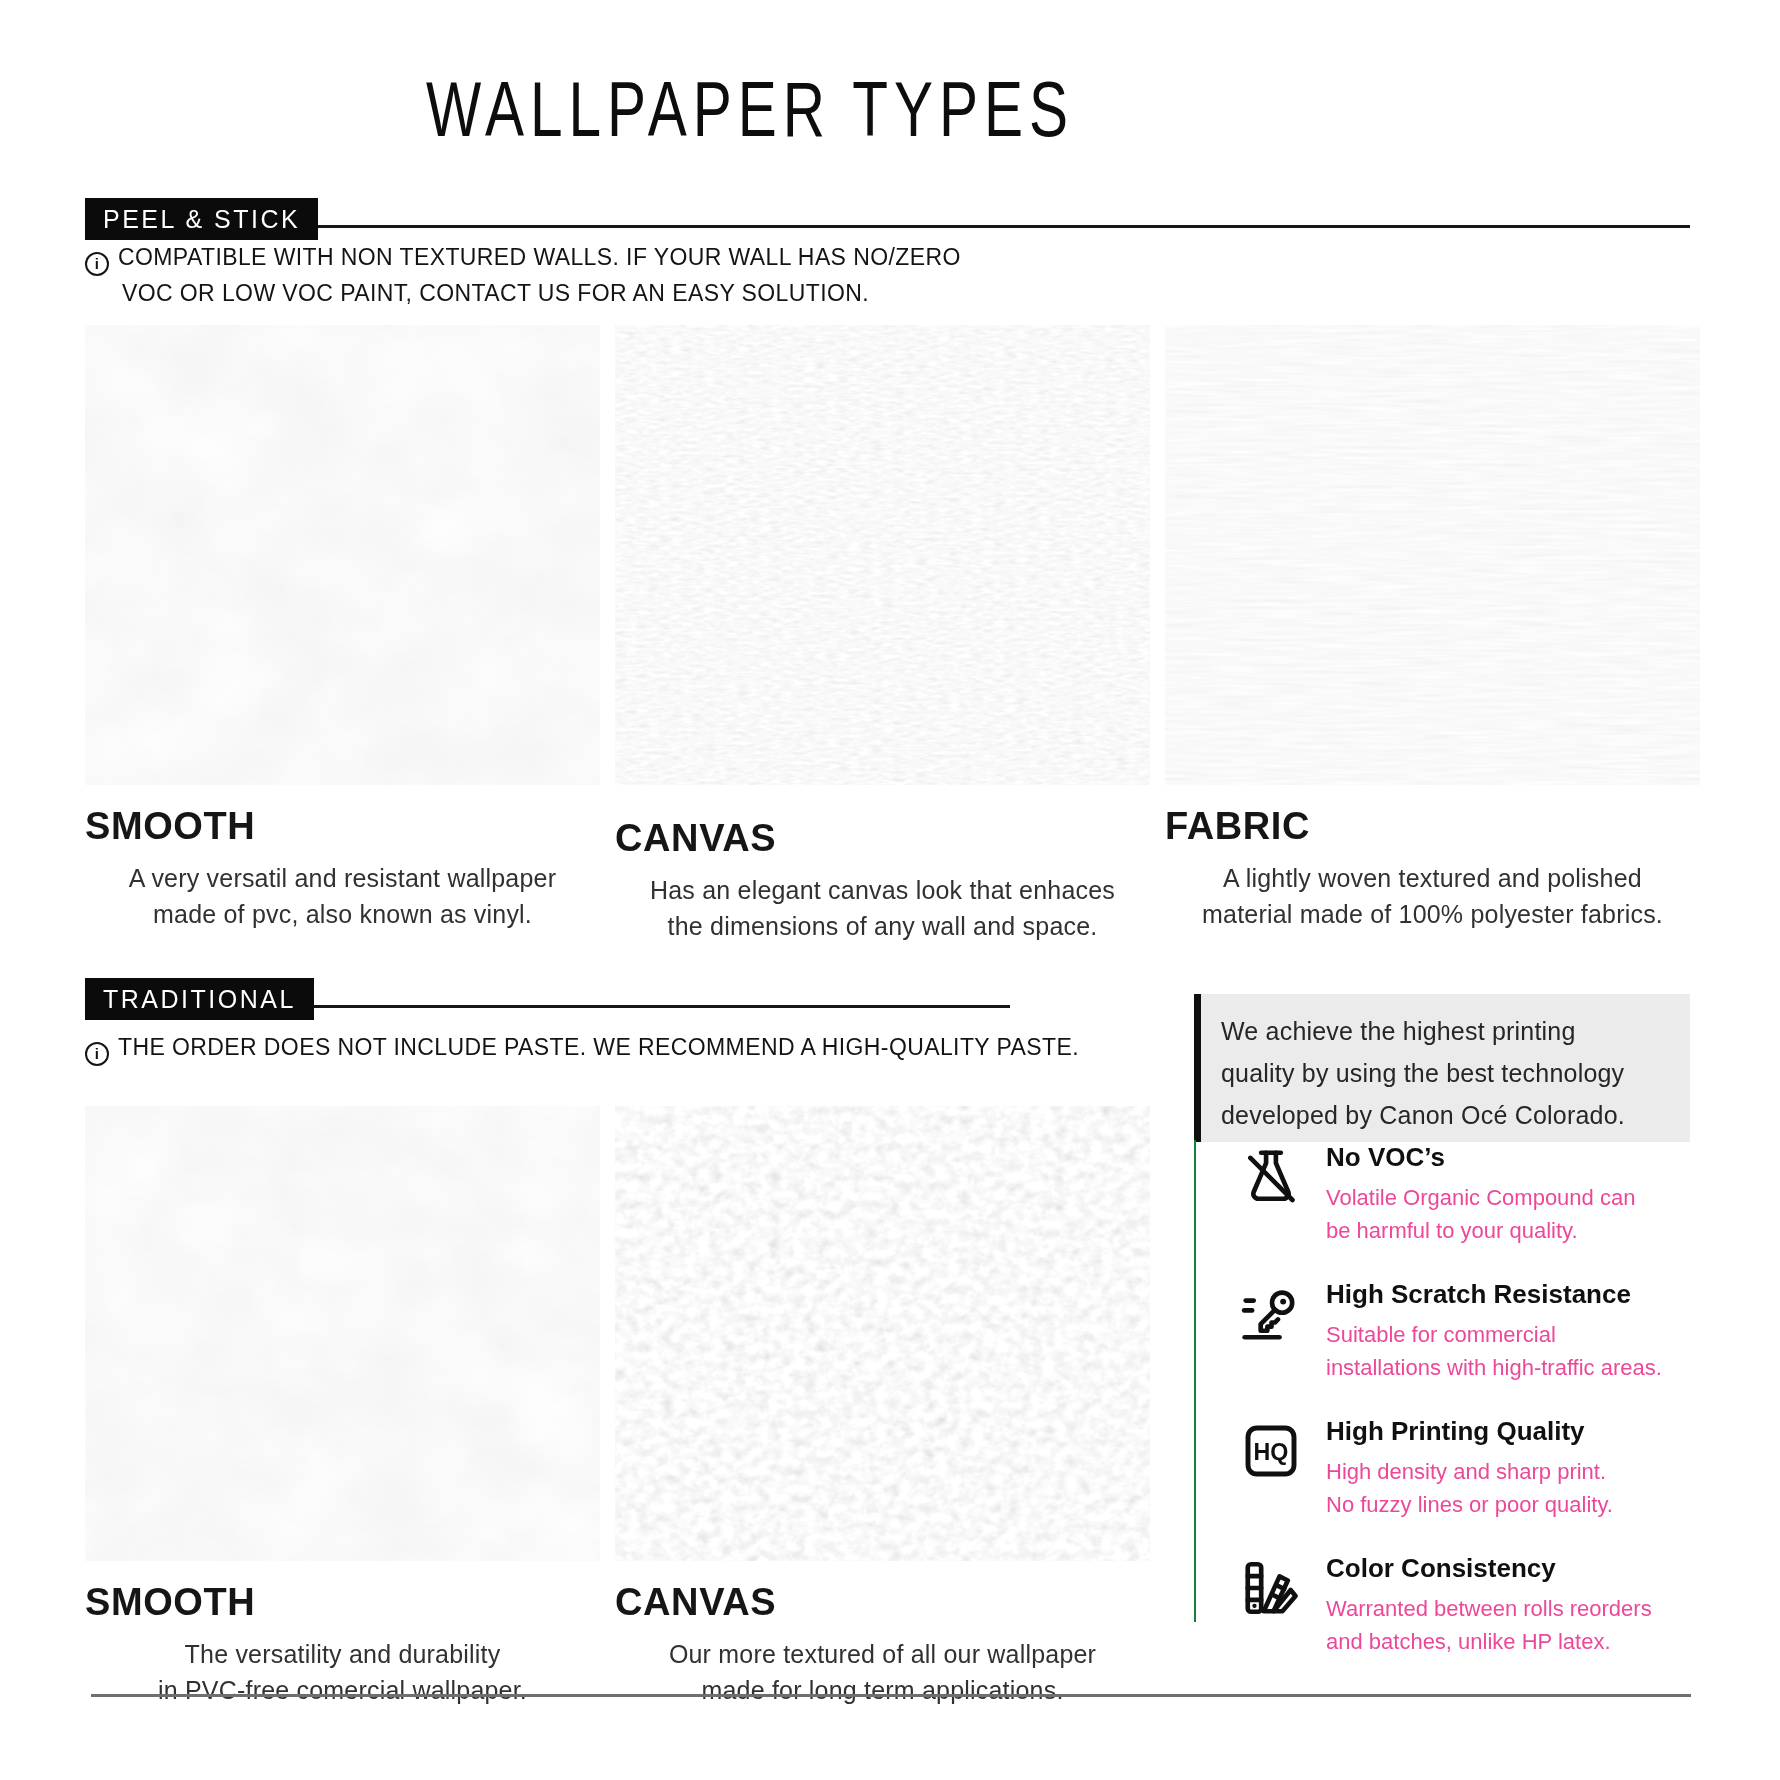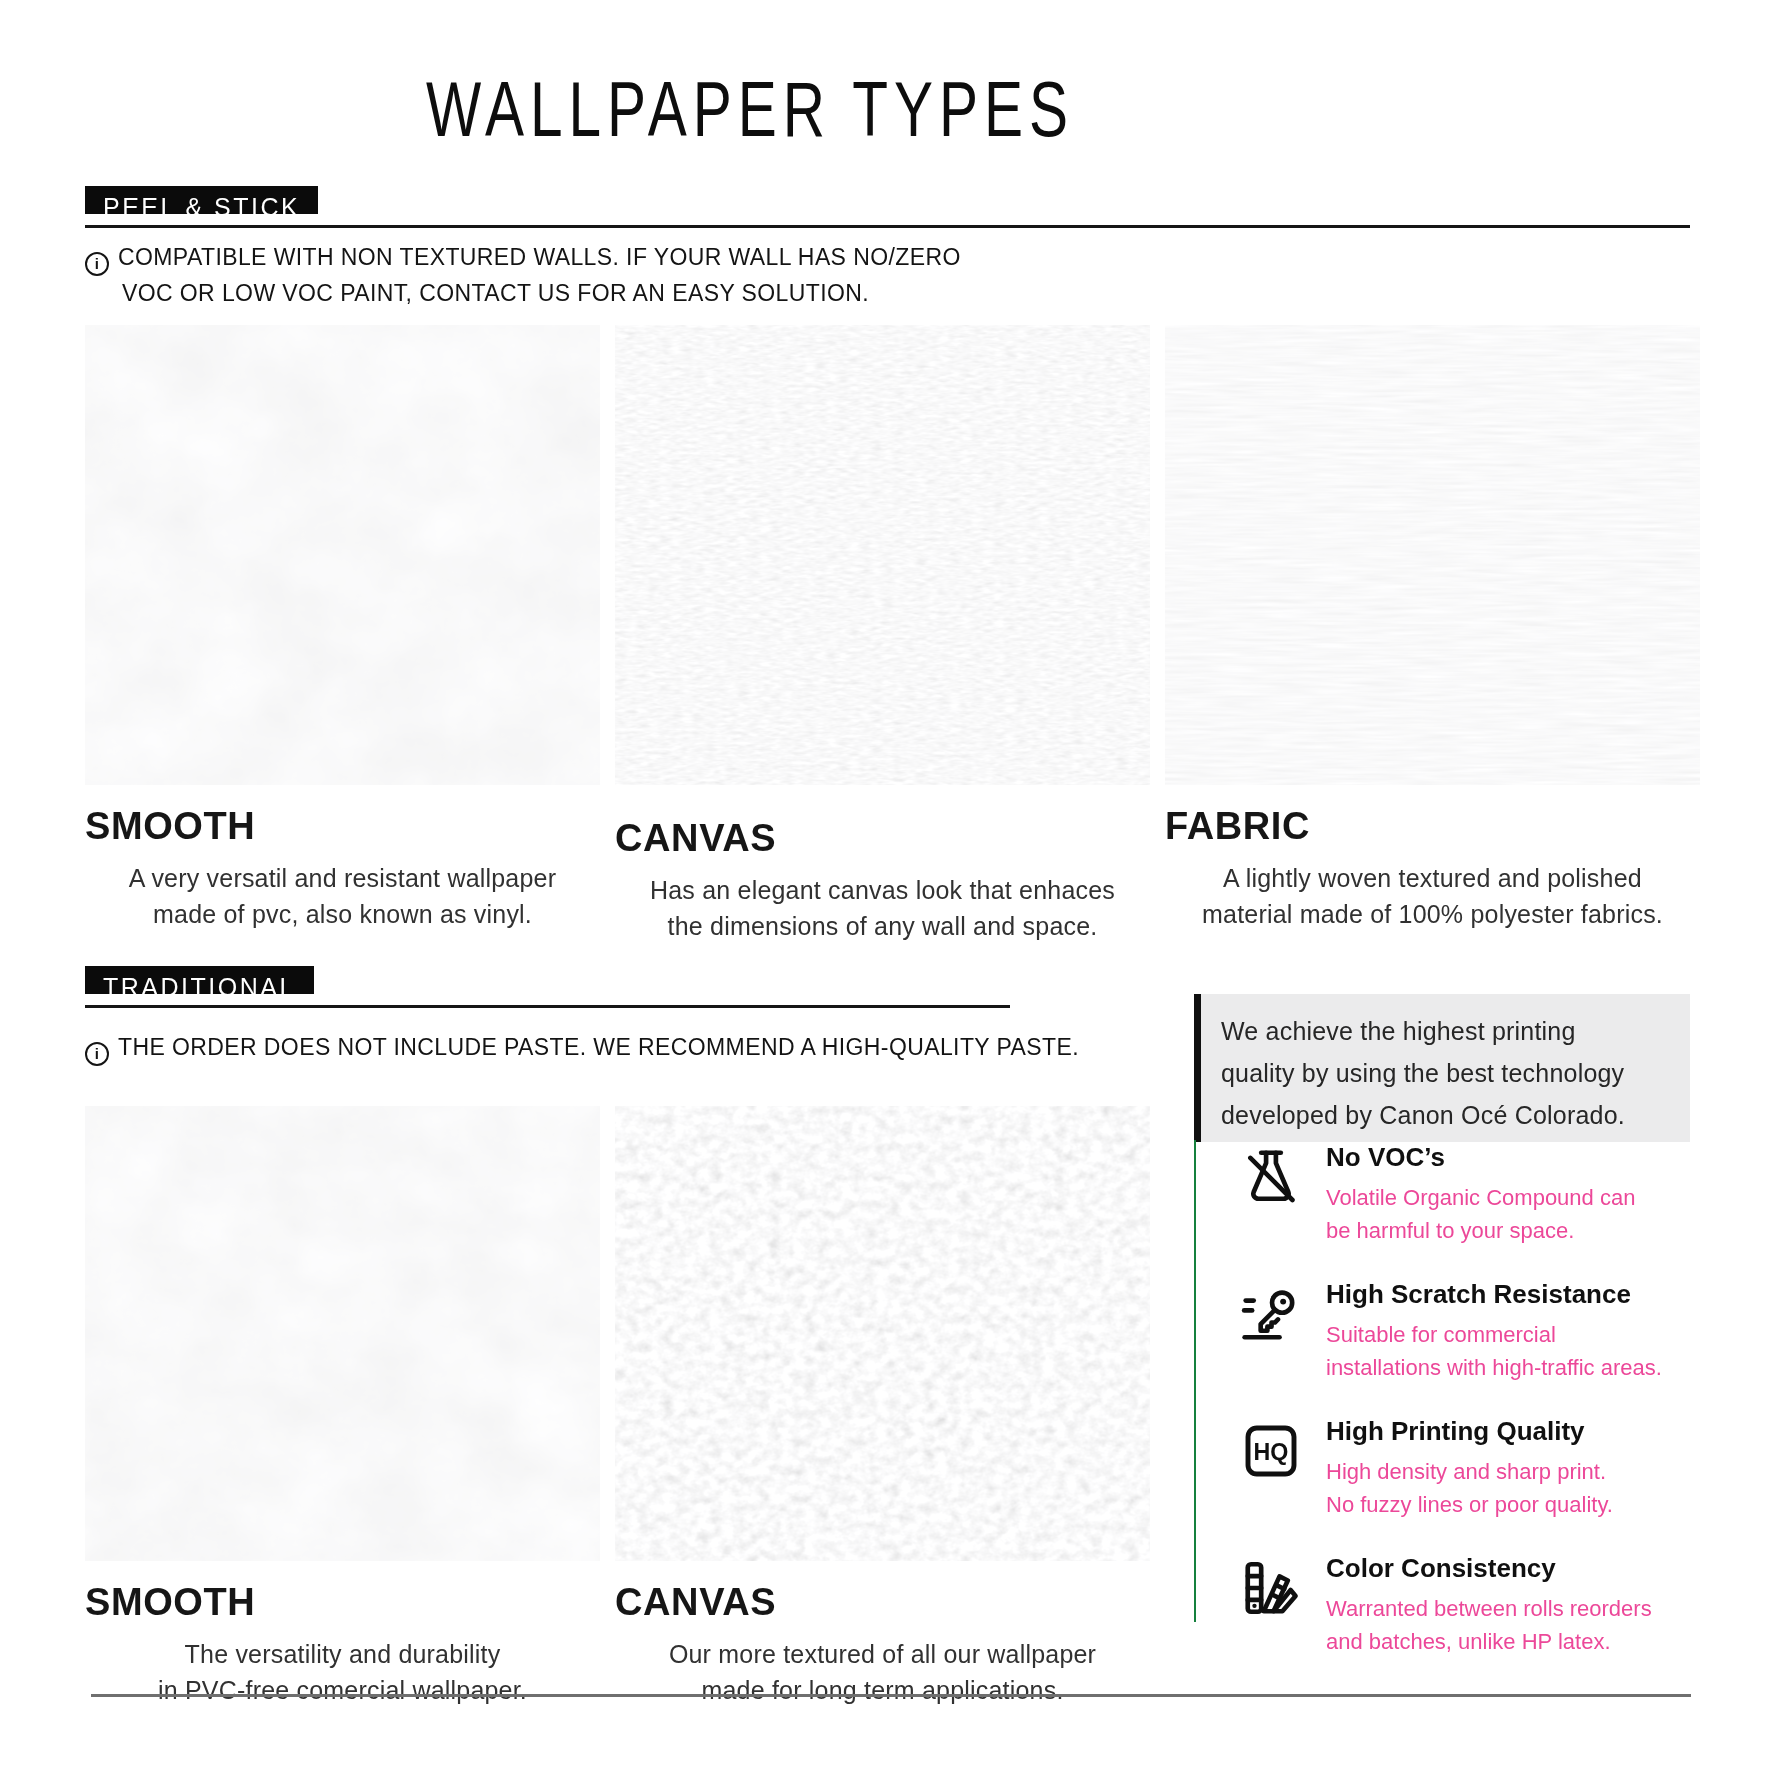--- a/index.html
+++ b/index.html
@@ -10,21 +10,21 @@
   .main-title{
     position:absolute;top:64px;left:0;width:1500px;text-align:center;
     font-size:78px;font-weight:400;letter-spacing:8px;color:#0d0d0d;
     transform:scaleX(.75);transform-origin:50% 50%;white-space:nowrap;
   }
 
   
   .sec-header{position:absolute;height:42px;}
   .sec-rule{position:absolute;left:0;right:0;bottom:0;height:3px;background:#161616;}
   .sec-badge{
-    position:absolute;left:0;top:0;height:28px;line-height:42px;
+    position:absolute;left:0;top:12px;height:42px;line-height:42px;
     background:#0b0b0b;color:#ffffff;font-size:25px;letter-spacing:2.5px;
     padding:0 18px;white-space:nowrap;
   }
   #hdr-peel{left:85px;top:186px;width:1605px;}
   #hdr-trad{left:85px;top:966px;width:925px;}
 
   
   .note{position:absolute;font-size:23px;letter-spacing:.4px;color:#141414;line-height:34px;white-space:nowrap;}
   #note-peel{left:85px;top:240px;}
   #note-trad{left:85px;top:1030px;}
@@ -182,21 +182,21 @@
 
     <div class="feature">
       <svg class="f-icon" viewBox="0 0 24 24" fill="none" stroke="#101010" stroke-width="1.8" stroke-linecap="round" stroke-linejoin="round">
         <path d="M8.2 2.6 h7.6"></path>
         <path d="M10.1 2.6 v4 L5.3 17.8 c-.5 1.3 .45 2.6 1.85 2.6 h9.7 c1.4 0 2.35 -1.3 1.85 -2.6 L13.9 6.6 v-4"></path>
         <path d="M4 4.6 L20.3 20.9"></path>
       </svg>
       <div>
         <div class="f-title">No VOC’s</div>
         <div class="f-desc">Volatile Organic Compound can</div>
-        <div class="f-desc">be harmful to your space.</div>
+        <div class="f-desc">be harmful to your quality.</div>
       </div>
     </div>
 
     <div class="feature">
       <svg class="f-icon" viewBox="0 0 24 24" fill="none" stroke="#101010" stroke-width="1.8" stroke-linecap="round" stroke-linejoin="round">
         <circle cx="16.3" cy="7.6" r="3.9"></circle>
         <circle cx="16.7" cy="7.2" r="1.15" fill="#101010" stroke="none"></circle>
         <path d="M13.5 10.4 L8 15.9 v2.6 h2.6 v-1.6 h1.6 v-1.6 h1.3 l1.2-1.2"></path>
         <path d="M2.2 6.8 h3.1"></path>
         <path d="M1.6 10.6 h3.1"></path>

